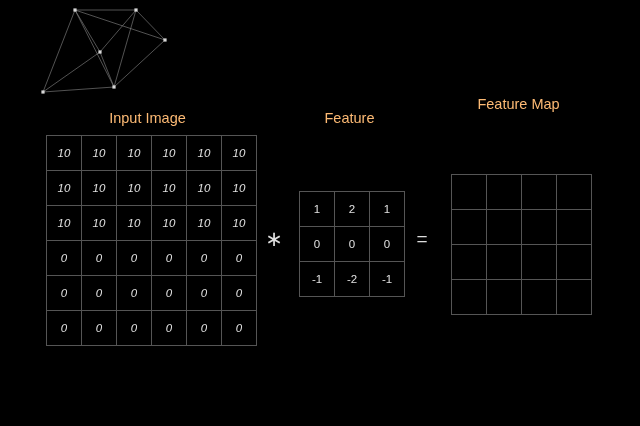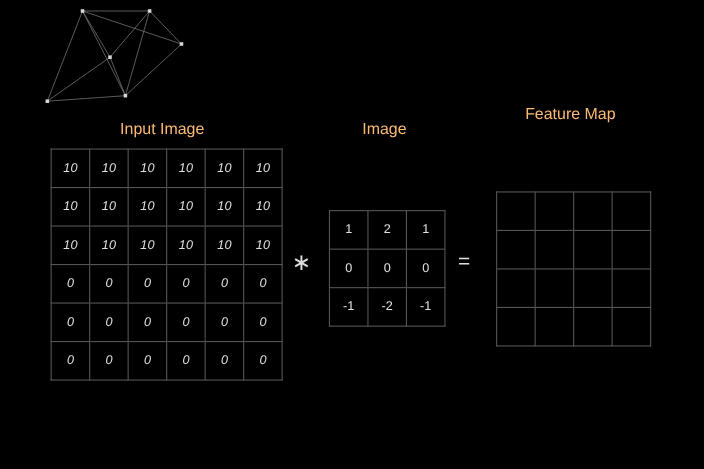--- a/index.html
+++ b/index.html
@@ -135,21 +135,21 @@
       <rect x="41.4" y="90.4" width="3.2" height="3.2"></rect>
       <rect x="112.4" y="85.4" width="3.2" height="3.2"></rect>
       <rect x="98.4" y="50.4" width="3.2" height="3.2"></rect>
     </g>
 </svg>
 
 <div id="title-block">
 </div>
 
 <div class="panel-heading" id="heading-input">Input Image</div>
-<div class="panel-heading" id="heading-kernel">Image</div>
+<div class="panel-heading" id="heading-kernel">Feature</div>
 <div class="panel-heading" id="heading-feature">Feature Map</div>
 
 <table class="matrix" id="matrix-input">
     <tbody>
       <tr>
         <td>10</td>
         <td>10</td>
         <td>10</td>
         <td>10</td>
         <td>10</td>

